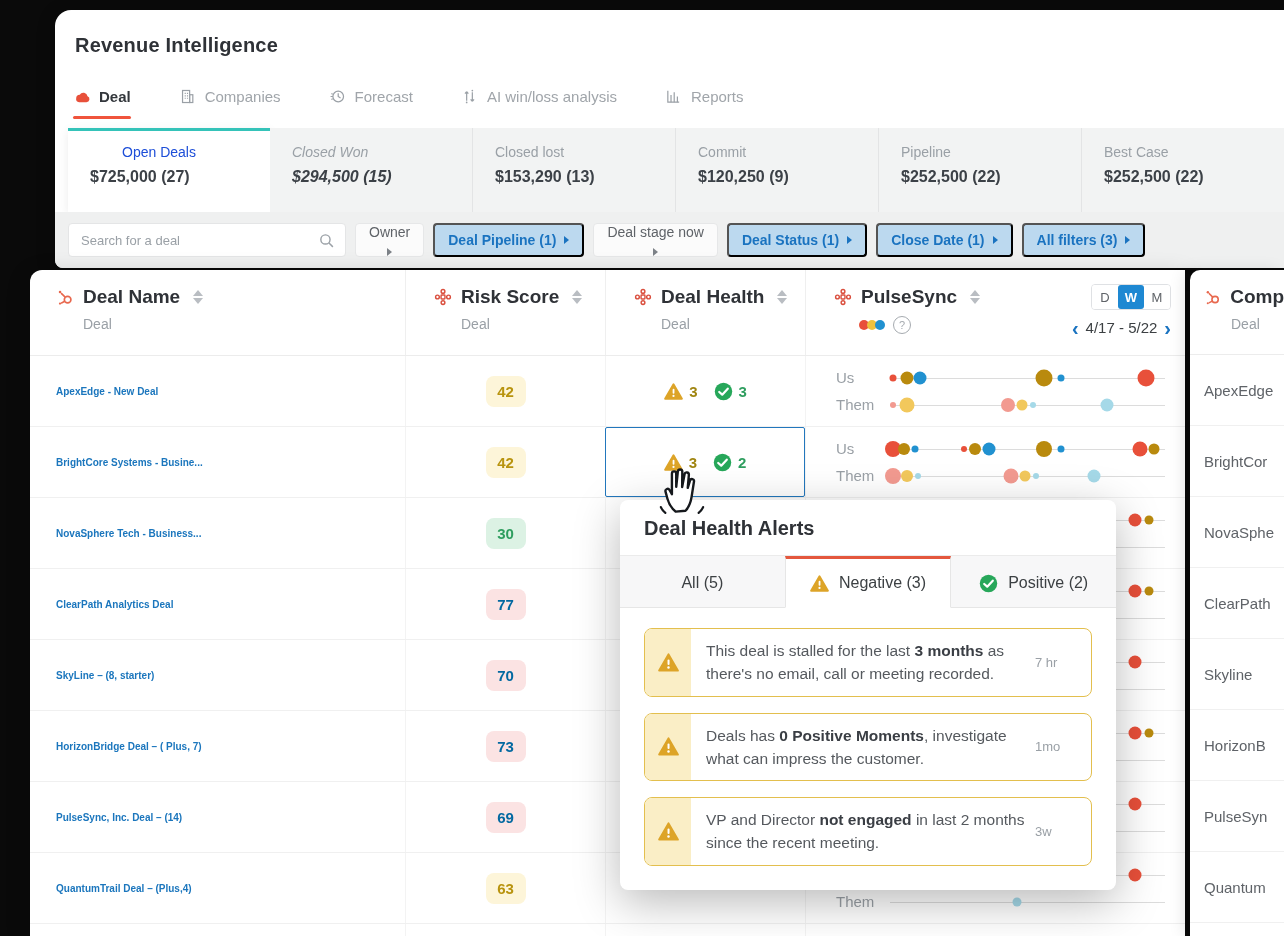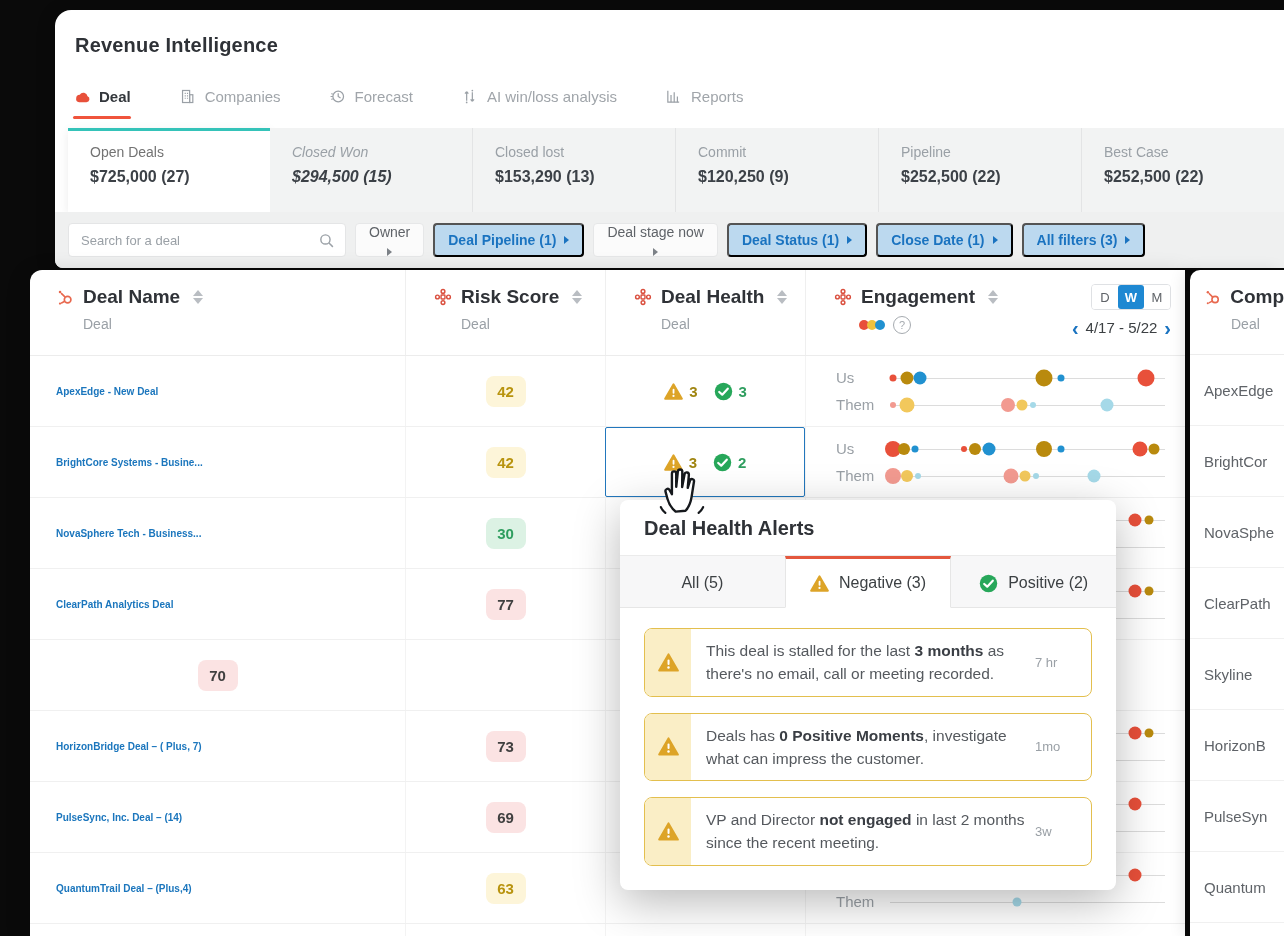--- a/index.html
+++ b/index.html
@@ -14,21 +14,21 @@
   .nav-tab.active::after{content:"";position:absolute;left:0;right:0;bottom:0;height:3px;background:#f0543c;border-radius:2px;}
   .nav-tab .icon{display:inline-flex;width:17px;height:17px;}
   .icon svg{width:100%;height:100%;display:block;}
 
   .cards-strip{position:absolute;left:13px;right:0;top:118px;height:84px;display:flex;background:#f2f3f3;}
   .sum-card{flex:1;padding:16px 0 0 22px;background:#f2f3f3;border-left:1px solid #e3e4e5;box-sizing:border-box;cursor:pointer;}
   .sum-card:first-child{border-left:none;}
   .sum-card.active{background:#fff;border-top:3px solid #35c3b9;padding-top:13px;box-shadow:0 3px 10px rgba(0,0,0,.08);border-left:none;}
   .sum-card.active + .sum-card{border-left:none;font-style:italic;}
   .sum-label{font-size:14px;color:#9aa0a6;margin-bottom:8px;}
-  .sum-card.active .sum-label{color:#737373;}
+  .sum-card.active .sum-label{color:#1d4ed8;margin-left:32px;}
   .sum-value{font-size:16px;font-weight:700;color:#3c4147;}
 
   .filter-bar{position:absolute;left:0;right:0;top:202px;height:56px;background:#eff0f0;border-radius:0 0 0 8px;display:flex;align-items:center;padding-left:13px;gap:9px;box-sizing:border-box;}
   .search-box{position:relative;width:278px;height:34px;background:#fff;border:1px solid #e4e5e6;border-radius:4px;box-sizing:border-box;}
   .search-box input{border:none;outline:none;background:transparent;width:230px;height:32px;padding:0 0 0 12px;font-size:13px;color:#5f6368;font-family:inherit;}
   .search-box input::placeholder{color:#9aa0a6;}
   .search-icon{position:absolute;right:10px;top:8px;width:17px;height:17px;}
   .chip{height:34px;display:inline-flex;align-items:center;gap:8px;padding:0 13px;border-radius:4px;font-size:14px;cursor:pointer;box-sizing:border-box;}
   .chip.plain{background:#fbfbfb;border:1px solid #e6e7e8;color:#5f6368;flex-direction:column;}
   .chip.active{background:#bcd9ef;color:#1a73c0;font-weight:700;}
@@ -61,21 +61,21 @@
 
   .trow{display:grid;grid-template-columns:375px 200px 200px 380px;height:70px;border-bottom:1px solid #f0f0f0;}
   .td{position:relative;border-left:1px solid #f3f3f3;box-sizing:border-box;display:flex;align-items:center;}
   .td:first-child{border-left:none;}
   .td-name{padding-left:26px;}
   .deal-link{font-size:10px;font-weight:700;color:#1b76bd;text-decoration:none;cursor:pointer;text-align:center;}
   .td-risk{justify-content:center;}
   .risk-badge{min-width:40px;height:31px;border-radius:8px;display:flex;align-items:center;justify-content:center;font-size:15px;font-weight:600;box-sizing:border-box;}
   .risk-yellow{background:#fdf5d9;color:#b8930e;}
   .risk-green{background:#dcf2e4;color:#2f9e5f;}
-  .risk-red{background:#fbe3e3;color:#404040;}
+  .risk-red{background:#fbe3e3;color:#0369a1;}
   .td-health{justify-content:center;gap:6px;}
   .td-health .icon{width:19px;height:19px;}
   .h-neg{font-size:15px;font-weight:700;color:#a08511;margin-right:10px;}
   .h-pos{font-size:15px;font-weight:700;color:#2f9e5f;}
   .td-health.selected{border:1.6px solid #2277bd;border-radius:2px;background:#fff;}
   .td-eng{flex-direction:column;align-items:stretch;justify-content:center;padding-left:30px;gap:1px;}
   .eng-row{display:flex;align-items:center;height:26px;}
   .eng-label{width:54px;font-size:15px;color:#9aa0a6;}
   .eng-track{position:relative;flex:1;height:26px;margin-right:20px;}
   .eng-track::before{content:"";position:absolute;left:0;right:0;top:50%;height:1px;background:#dcdcdc;}
@@ -288,21 +288,21 @@
         <div class="th-title-row">
           <span class="icon" id="ic-col3">
               <svg viewBox="0 0 24 24" fill="none" stroke="#da4f3e" stroke-width="1.9">
                 <circle cx="12" cy="4.6" r="2.5"></circle>
                 <circle cx="12" cy="19.4" r="2.5"></circle>
                 <circle cx="4.6" cy="12" r="2.5"></circle>
                 <circle cx="19.4" cy="12" r="2.5"></circle>
                 <rect x="9.4" y="9.4" width="5.2" height="5.2" rx="1"></rect>
               </svg>
             </span>
-          <span class="th-title">Engagement</span>
+          <span class="th-title">PulseSync</span>
           <span class="sorter">
               <i class="up"></i>
               <i class="down"></i>
             </span>
         </div>
         <div class="eng-extras">
           <span class="legend-dots" id="eng-legend">
               <span style="background: rgb(232, 80, 58);"></span>
               <span style="background: rgb(238, 194, 63);"></span>
               <span style="background: rgb(33, 145, 208);"></span>
@@ -471,20 +471,23 @@
                 <span class="dot" style="left: 94%; height: 9px; width: 9px; background: rgb(185, 138, 14);"></span>
               </span>
             </div>
             <div class="eng-row">
               <span class="eng-label">Them</span>
               <span class="eng-track"></span>
             </div>
           </div>
         </div>
         <div class="trow">
+          <div class="td td-name">
+            <a class="deal-link">SkyLine – (8, starter)</a>
+          </div>
           <div class="td td-risk">
             <span class="risk-badge risk-red">70</span>
           </div>
           <div class="td td-health"></div>
           <div class="td td-eng">
             <div class="eng-row">
               <span class="eng-label">Us</span>
               <span class="eng-track">
                 <span class="dot" style="left: 89%; height: 13px; width: 13px; background: rgb(232, 80, 58);"></span>
               </span>

